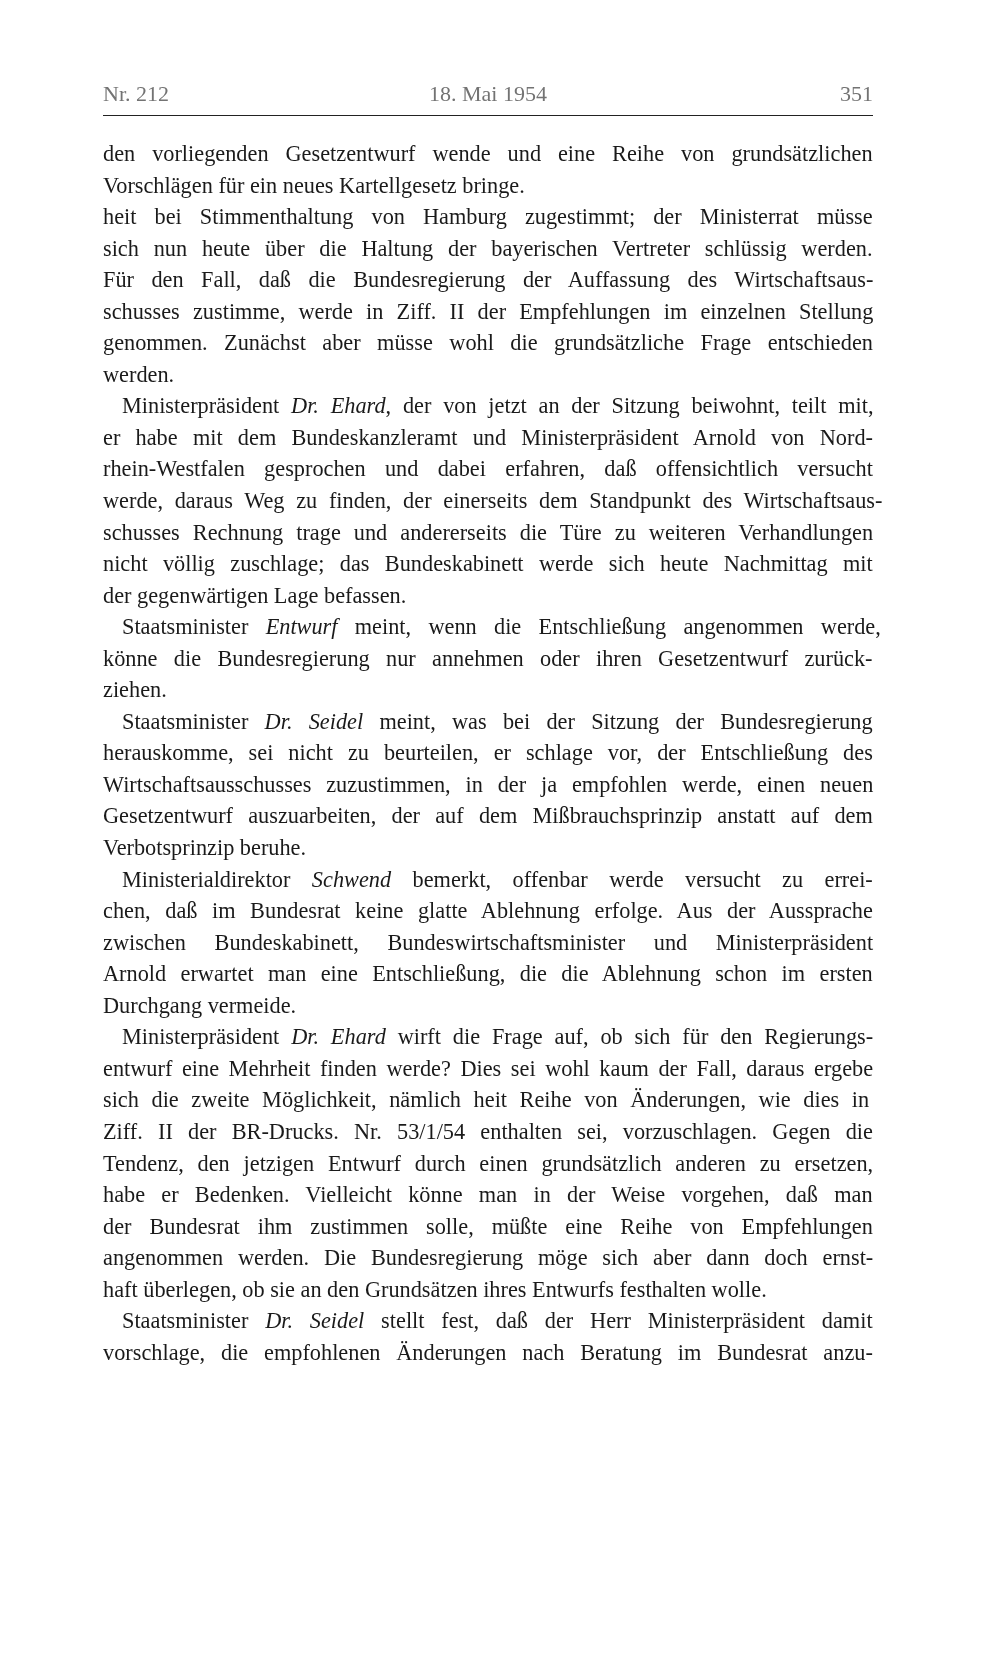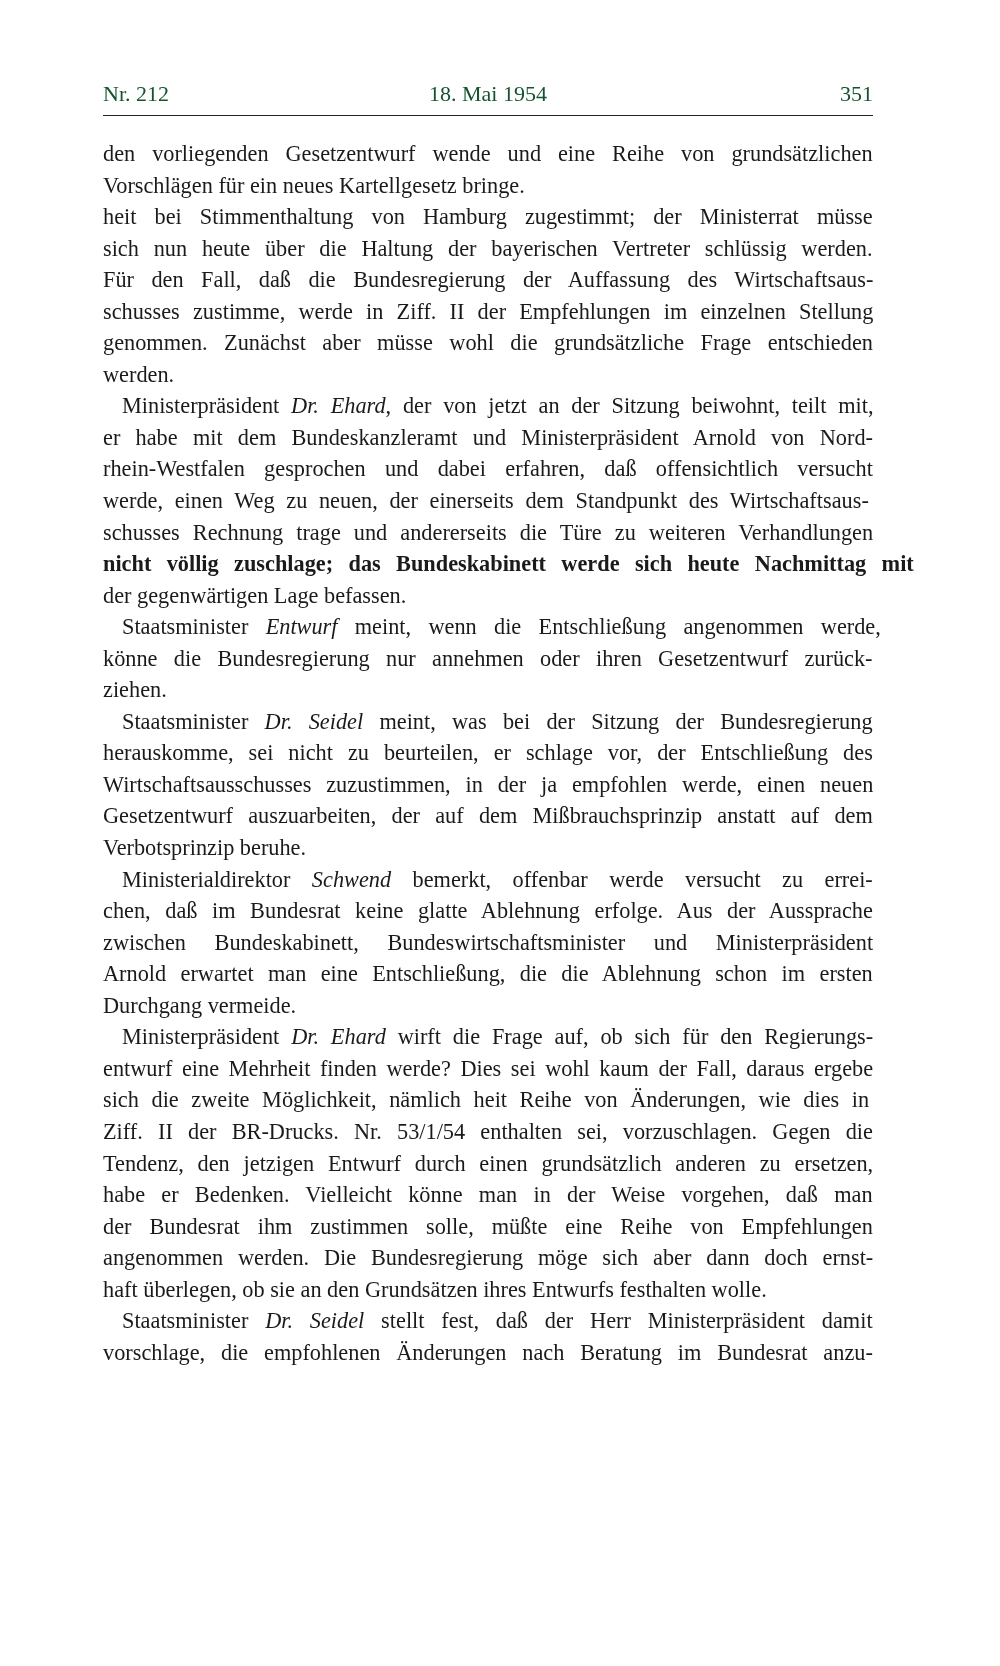--- a/index.html
+++ b/index.html
@@ -4,21 +4,21 @@
 <style>
   html, body { margin: 0; padding: 0; background: #ffffff; }
   body { width: 1000px; height: 1666px; position: relative; overflow: hidden; }
   .page {
     position: absolute; left: 0; top: 0; width: 1000px; height: 1666px;
     background: #ffffff; color: #1a1a1a;
     font-family: "Liberation Serif", "DejaVu Serif", serif;
   }
   .running-head {
     position: absolute; left: 103px; top: 78px; width: 770px; height: 32px;
-    font-size: 22px; line-height: 32px; color: #14532d;
+    font-size: 22px; line-height: 32px; color: #737373;
   }
   .rh-left { position: absolute; left: 0; top: 0; }
   .rh-center { position: absolute; left: 0; right: 0; top: 0; text-align: center; }
   .rh-right { position: absolute; right: 0; top: 0; }
   .head-rule {
     position: absolute; left: 103px; top: 115px; width: 770px; height: 0;
     border-top: 1.4px solid #222;
   }
   .body-text {
     position: absolute; left: 103px; top: 138px; width: 770px;
@@ -52,23 +52,23 @@
         <span class="line" style="display: block; text-align-last: left; word-spacing: 9.2px;">sich nun heute über die Haltung der bayerischen Vertreter schlüssig werden.</span>
         <span class="line" style="display: block; text-align-last: left; word-spacing: 11.8889px;">Für den Fall, daß die Bundesregierung der Auffassung des Wirtschaftsaus-</span>
         <span class="line" style="display: block; text-align-last: left; word-spacing: 7.6px;">schusses zustimme, werde in Ziff. II der Empfehlungen im einzelnen Stellung</span>
         <span class="line" style="display: block; text-align-last: left; word-spacing: 10.875px;">genommen. Zunächst aber müsse wohl die grundsätzliche Frage entschieden</span>
         <span class="line last" style="display: block; text-align-last: left; width: auto;">werden.</span>
       </div>
       <div class="para">
         <span class="line" style="padding-left: 19px; display: block; text-align-last: left; word-spacing: 6.18182px;"><span>Ministerpräsident </span><em>Dr. Ehard</em><span>, der von jetzt an der Sitzung beiwohnt, teilt mit,</span></span>
         <span class="line" style="display: block; text-align-last: left; word-spacing: 9.66667px;">er habe mit dem Bundeskanzleramt und Ministerpräsident Arnold von Nord-</span>
         <span class="line" style="display: block; text-align-last: left; word-spacing: 13.7143px;">rhein-Westfalen gesprochen und dabei erfahren, daß offensichtlich versucht</span>
-        <span class="line" style="display: block; text-align-last: left; word-spacing: 6.1px;">werde, einen Weg zu neuen, der einerseits dem Standpunkt des Wirtschaftsaus-</span>
+        <span class="line" style="display: block; text-align-last: left; word-spacing: 6.1px;">werde, daraus Weg zu finden, der einerseits dem Standpunkt des Wirtschaftsaus-</span>
         <span class="line" style="display: block; text-align-last: left; word-spacing: 7.44444px;">schusses Rechnung trage und andererseits die Türe zu weiteren Verhandlungen</span>
-        <span class="line" style="display: block; text-align-last: left; word-spacing: 9.77778px; font-weight: bold;">nicht völlig zuschlage; das Bundeskabinett werde sich heute Nachmittag mit</span>
+        <span class="line" style="display: block; text-align-last: left; word-spacing: 9.77778px;">nicht völlig zuschlage; das Bundeskabinett werde sich heute Nachmittag mit</span>
         <span class="line last" style="display: block; text-align-last: left; width: auto;">der gegenwärtigen Lage befassen.</span>
       </div>
       <div class="para">
         <span class="line" style="padding-left: 19px; display: block; text-align-last: left; word-spacing: 11.7143px;"><span>Staatsminister </span><em>Entwurf</em><span> meint, wenn die Entschließung angenommen werde,</span></span>
         <span class="line" style="display: block; text-align-last: left; word-spacing: 10.75px;">könne die Bundesregierung nur annehmen oder ihren Gesetzentwurf zurück-</span>
         <span class="line last" style="display: block; text-align-last: left; width: auto;">ziehen.</span>
       </div>
       <div class="para">
         <span class="line" style="padding-left: 19px; display: block; text-align-last: left; word-spacing: 10.6667px;"><span>Staatsminister </span><em>Dr. Seidel</em><span> meint, was bei der Sitzung der Bundesregierung</span></span>
         <span class="line" style="display: block; text-align-last: left; word-spacing: 9.4px;">herauskomme, sei nicht zu beurteilen, er schlage vor, der Entschließung des</span>

